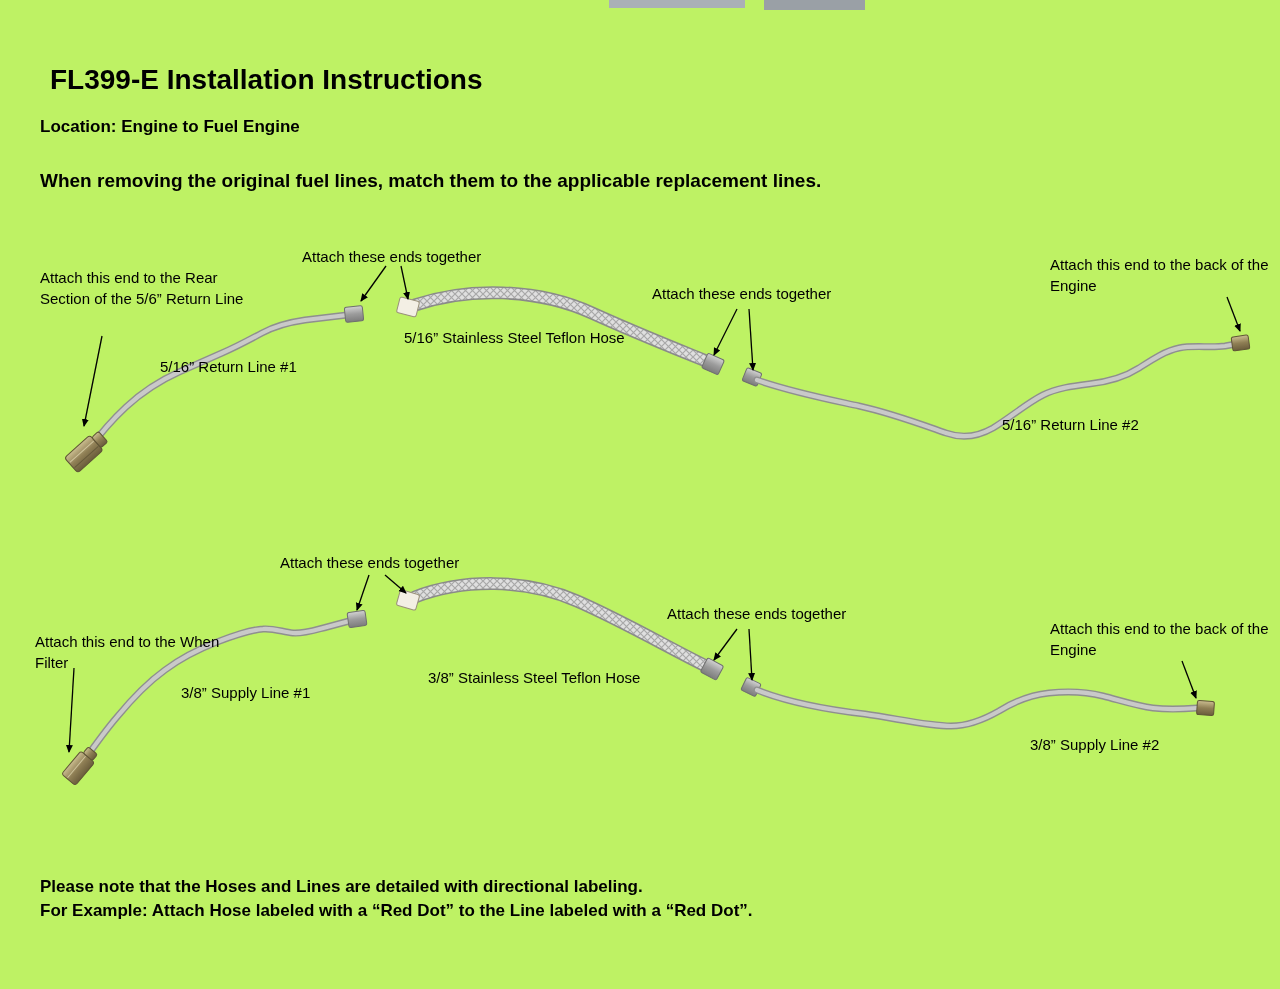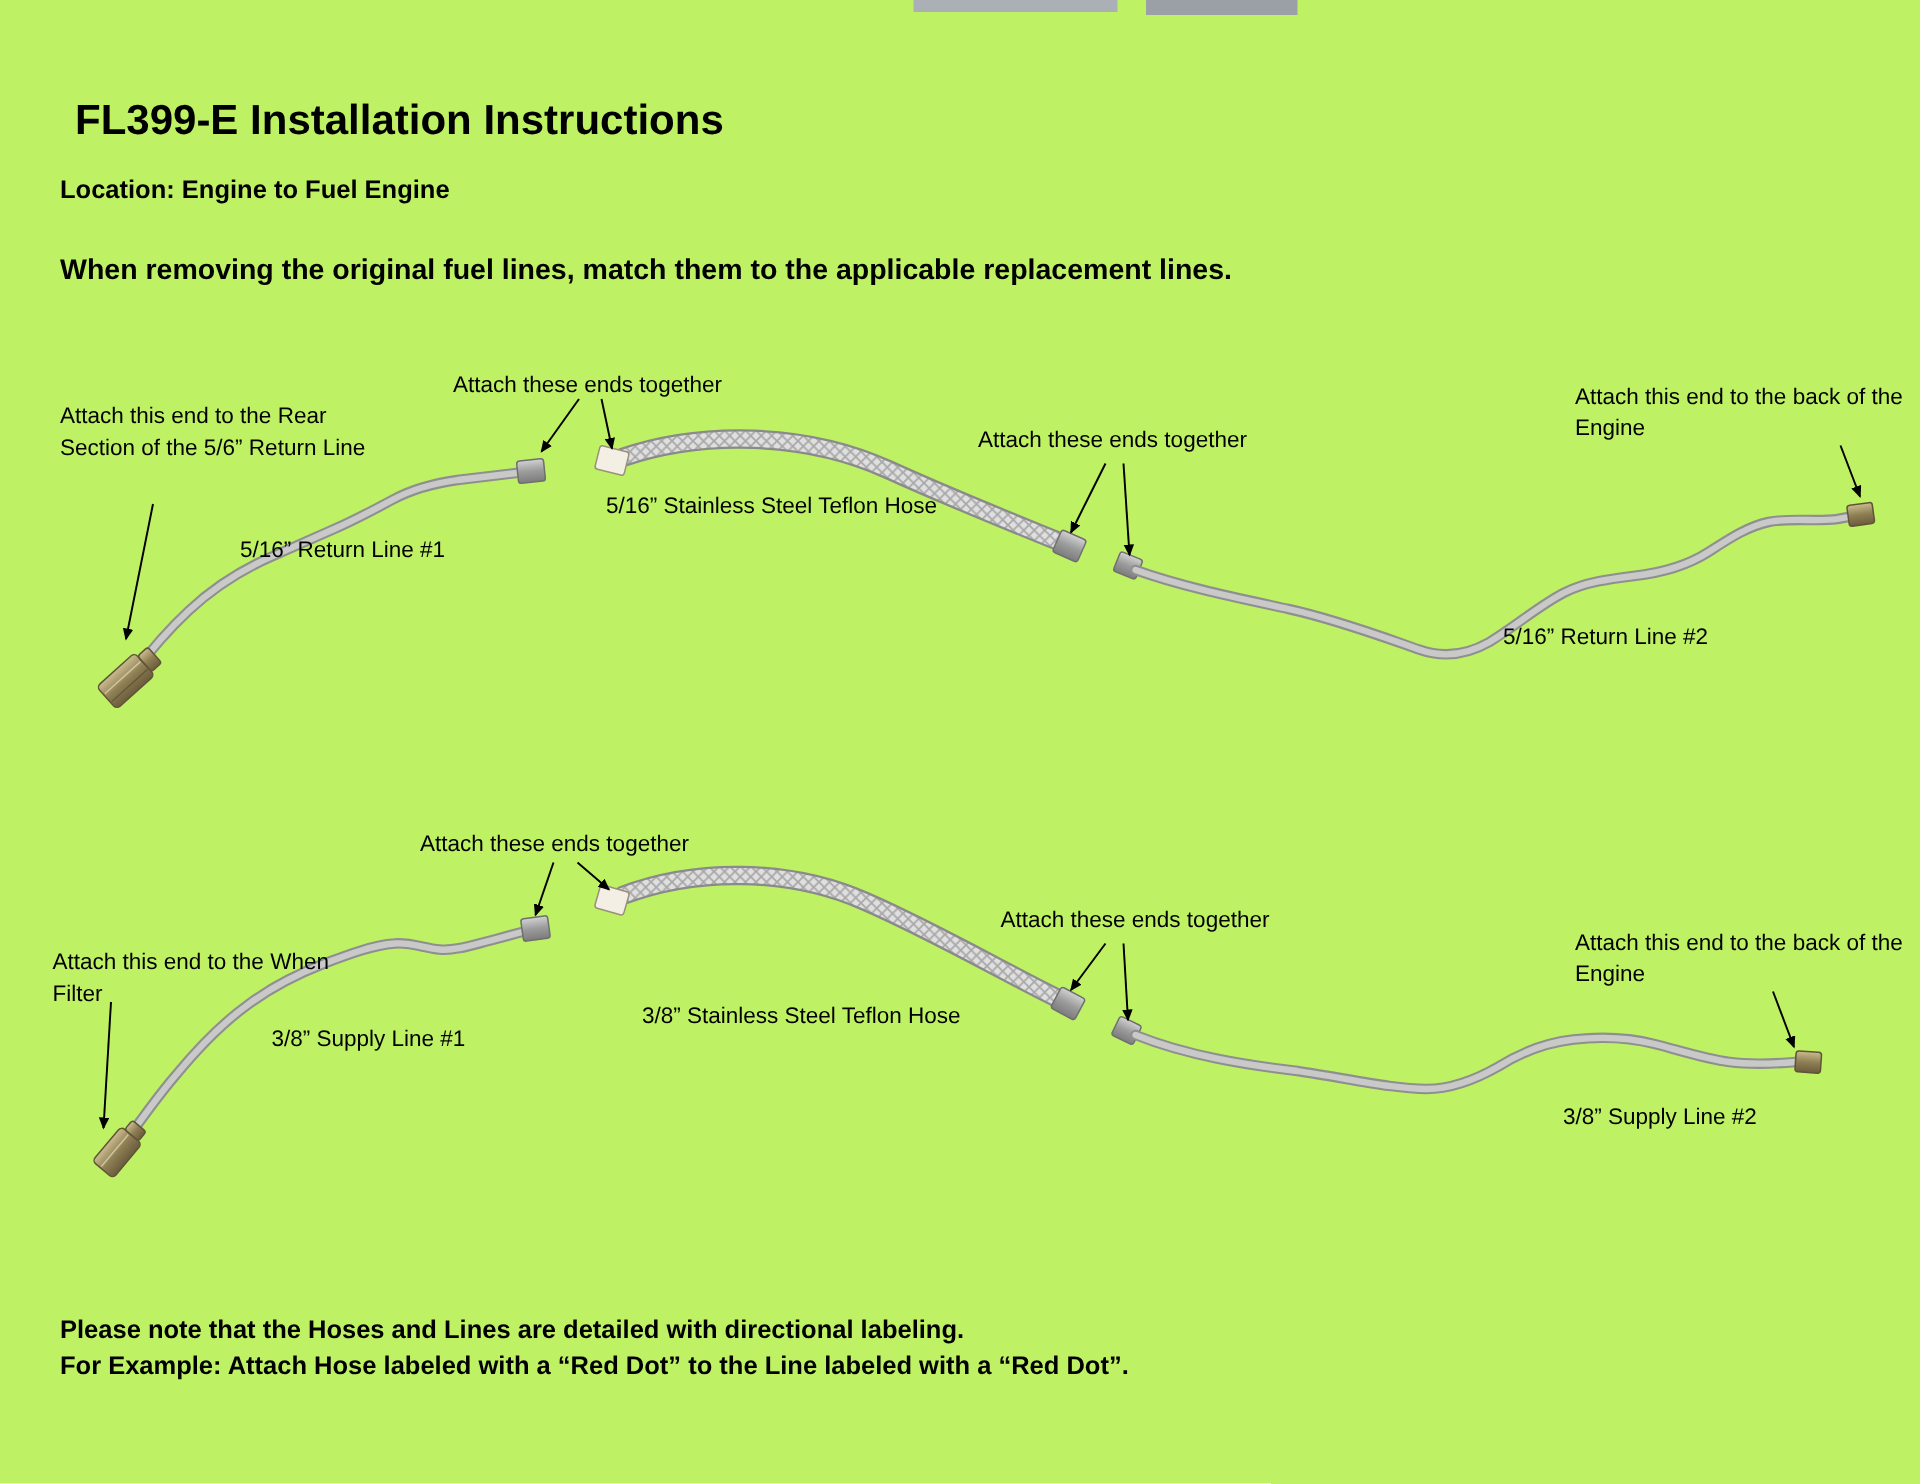--- a/index.html
+++ b/index.html
@@ -29,21 +29,21 @@
   .lbl-eng-t   { left: 1050px; top: 254px; width: 228px; }
   .lbl-line1-t { left: 160px;  top: 356px; }
   .lbl-line2-t { left: 1002px; top: 414px; }
 
   .lbl-tog-b1  { left: 280px;  top: 552px; }
   .lbl-filter  { left: 35px;   top: 631px; width: 200px; }
   .lbl-hose-b  { left: 428px;  top: 632px; margin-top: 35px; }
   .lbl-tog-b2  { left: 667px;  top: 603px; }
   .lbl-eng-b   { left: 1050px; top: 618px; width: 228px; }
   .lbl-line1-b { left: 181px;  top: 682px; }
-  .lbl-line2-b { left: 1030px; top: 734px; margin-left: 12px; }
+  .lbl-line2-b { left: 1030px; top: 734px; }
 
   .note  { position: absolute; font-size: 17px; font-weight: bold; }
   .note1 { left: 40px; top: 877px; }
   .note2 { left: 40px; top: 901px; }
 
   svg.diagram { position: absolute; left: 0; top: 0; }
 </style>
 </head>
 <body>
 

